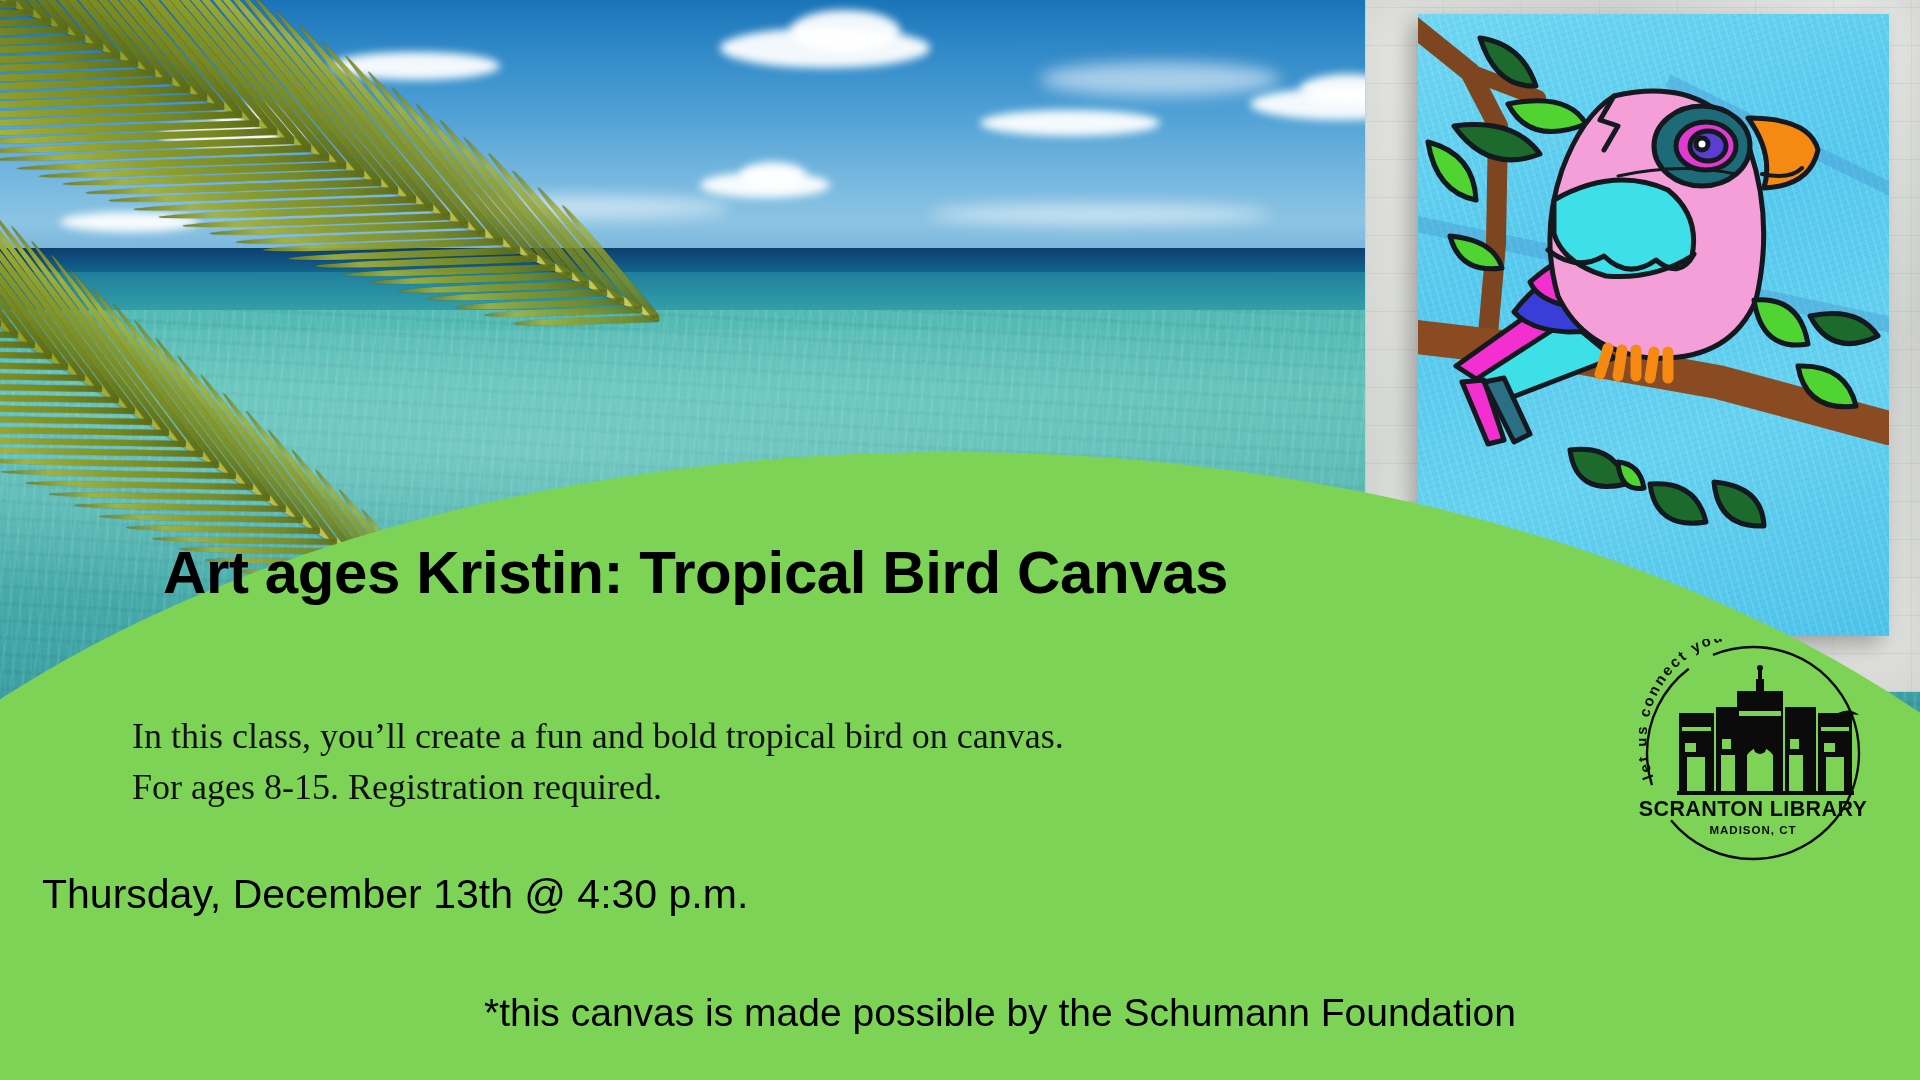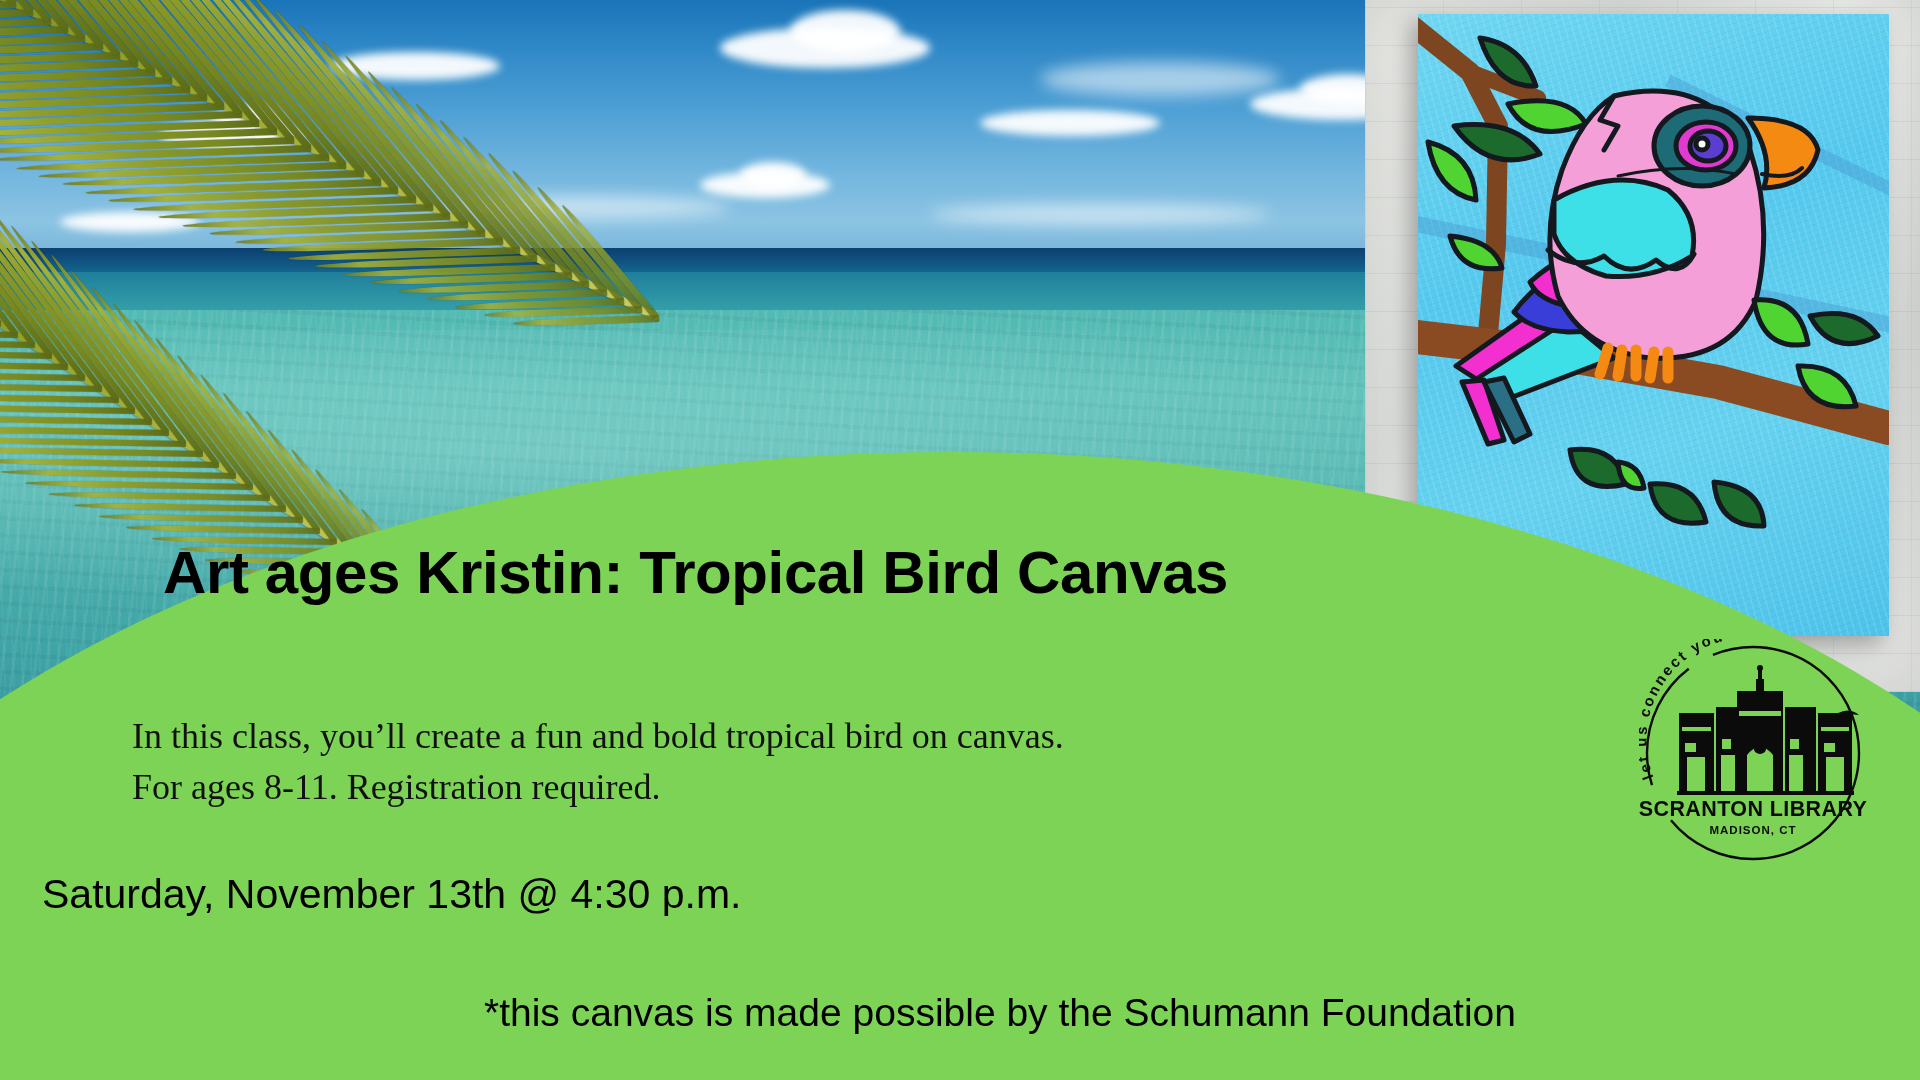--- a/index.html
+++ b/index.html
@@ -379,24 +379,24 @@
       </g>
     </svg>
   </div>
 
   <div class="green-blob"></div>
 
   <h1 class="title">Art ages Kristin: Tropical Bird Canvas</h1>
 
   <div class="desc">
     <span class="desc-line">In this class, you’ll create a fun and bold tropical bird on canvas.</span>
-    <span class="desc-line">For ages 8-11. Registration required.</span>
+    <span class="desc-line">For ages 8-15. Registration required.</span>
   </div>
 
-  <div class="datetime">Saturday, November 13th @ 4:30 p.m.</div>
+  <div class="datetime">Thursday, December 13th @ 4:30 p.m.</div>
 
   <div class="footnote">*this canvas is made possible by the Schumann Foundation</div>
 
   <div class="logo">
     <svg viewBox="0 0 228 228" width="228" height="228">
       <defs>
         <path id="arcTop" d="M 20 150 A 96 96 0 0 1 200 52" fill="none"></path>
       </defs>
 
       <circle cx="114" cy="114" r="106" fill="none" stroke="#0b0b0b" stroke-width="2.4" stroke-dasharray="470 40 130 28" stroke-dashoffset="210"></circle>

